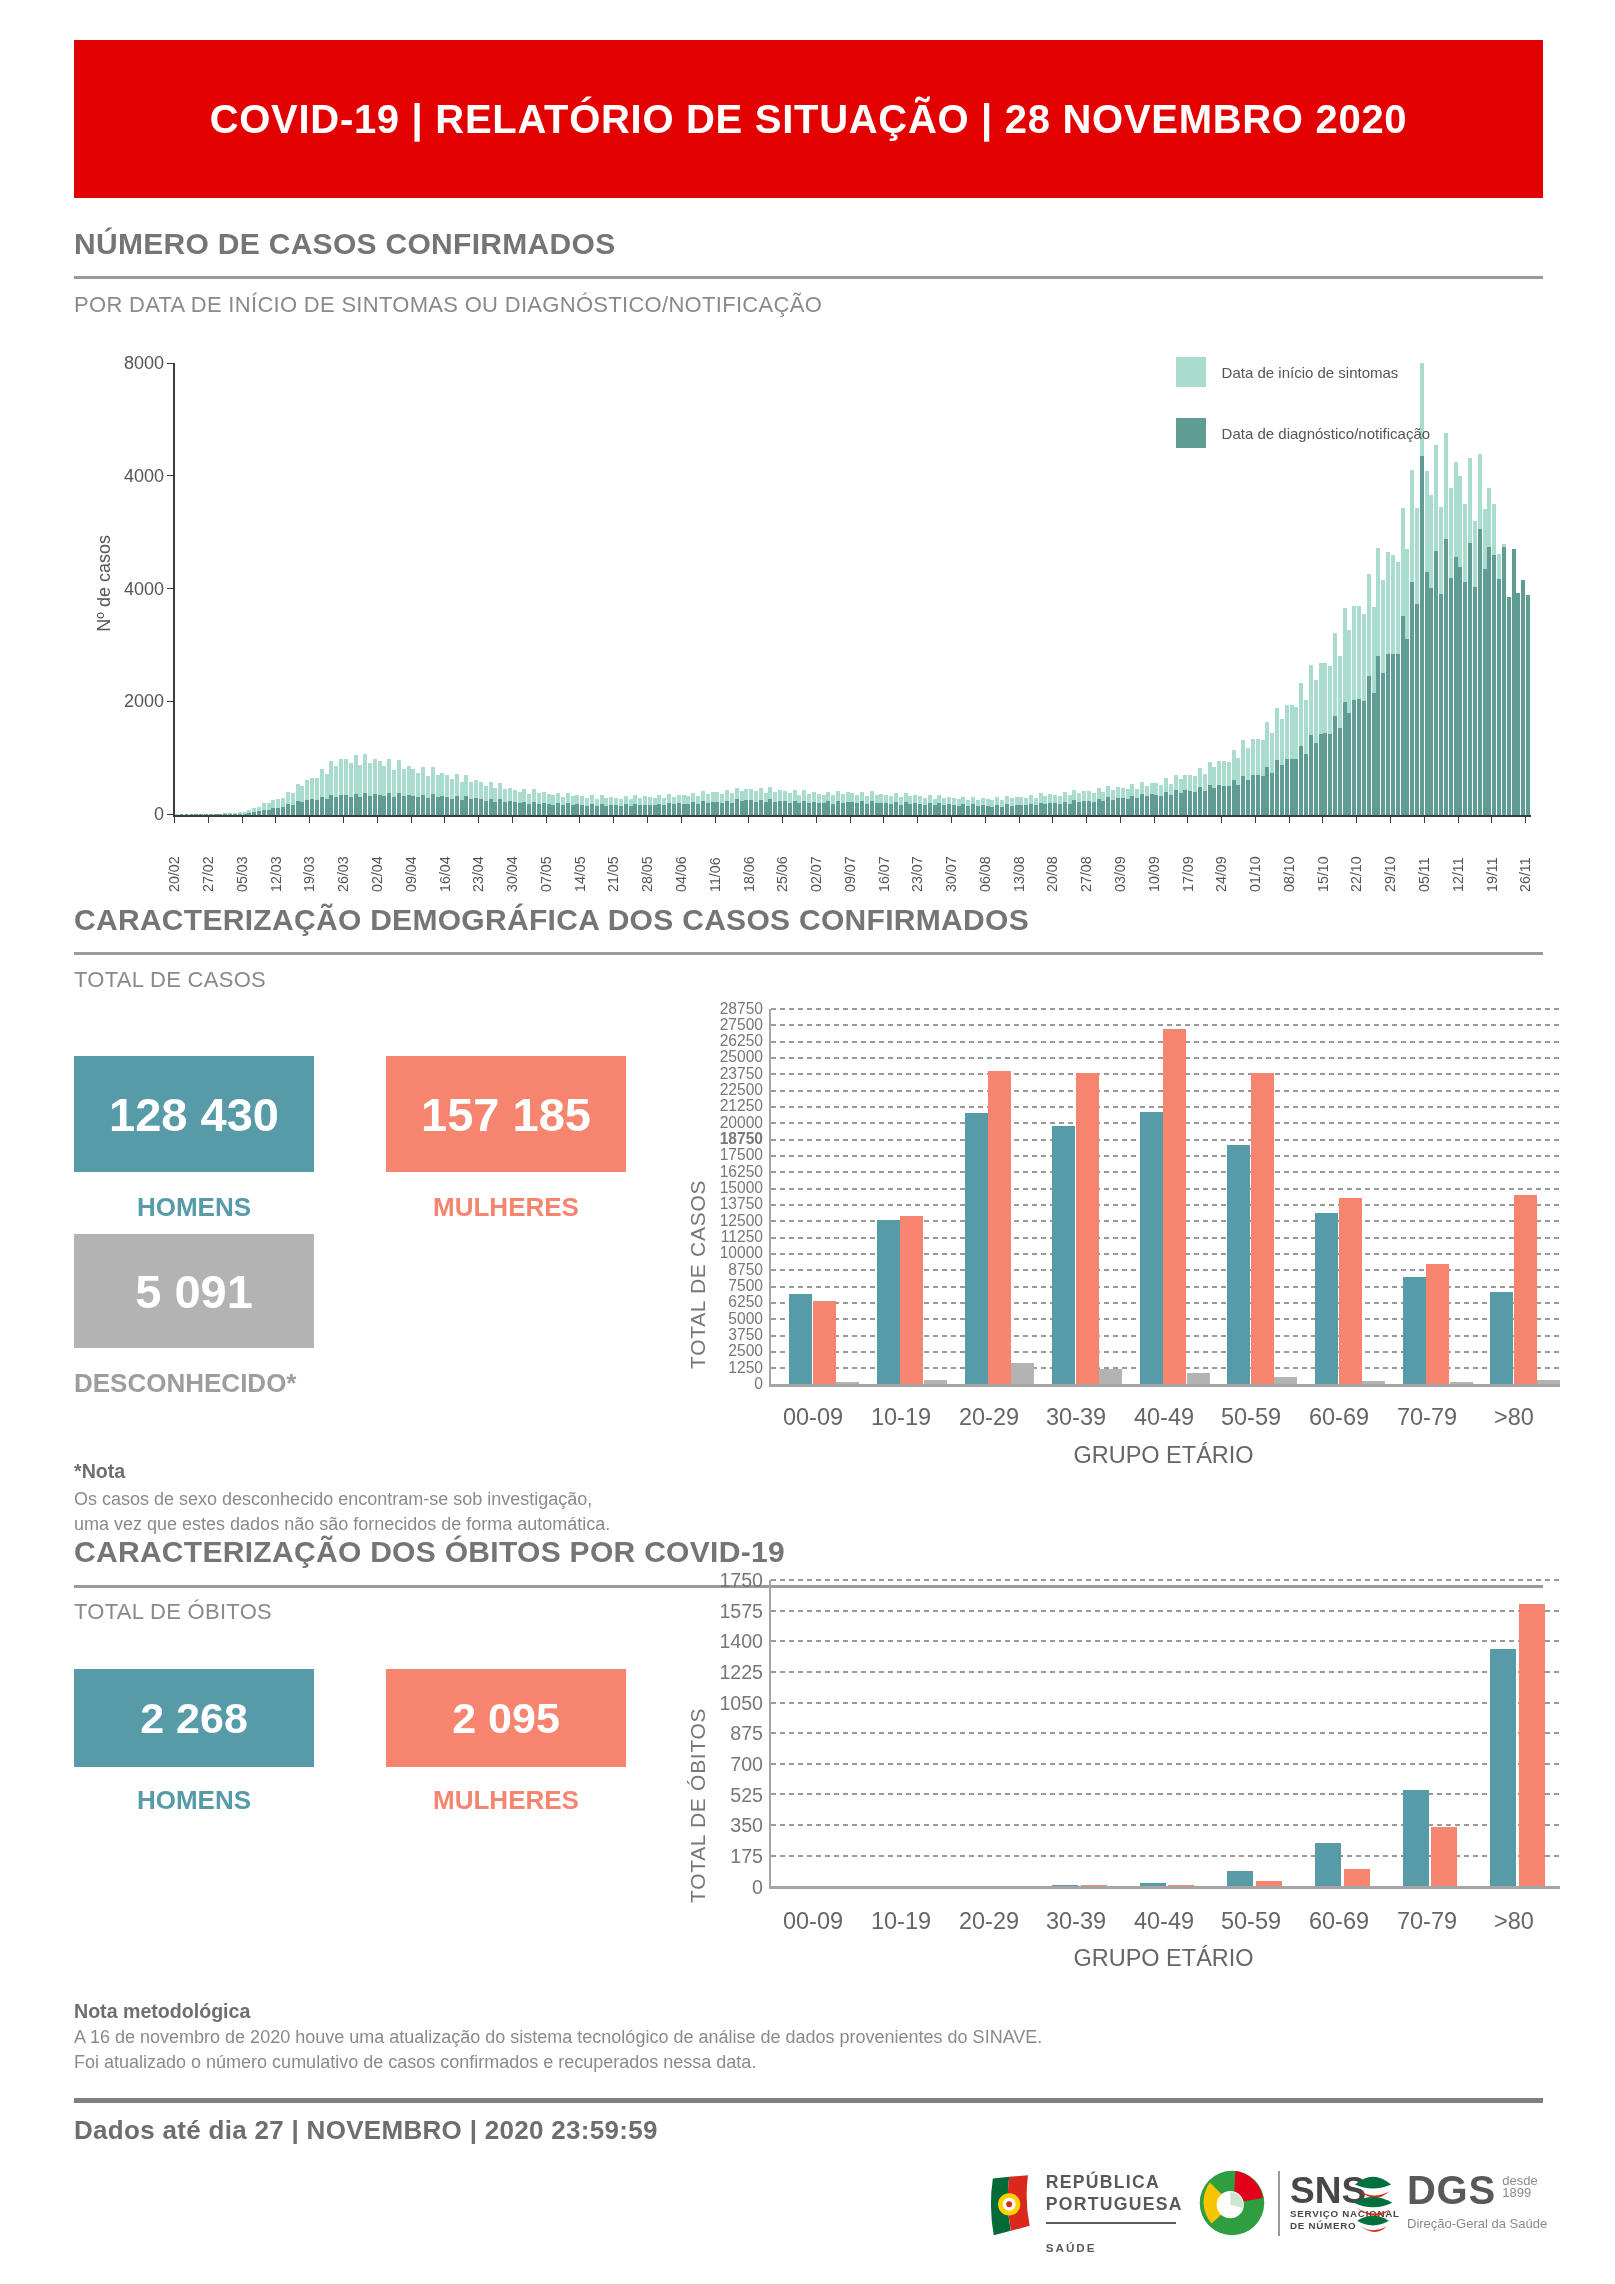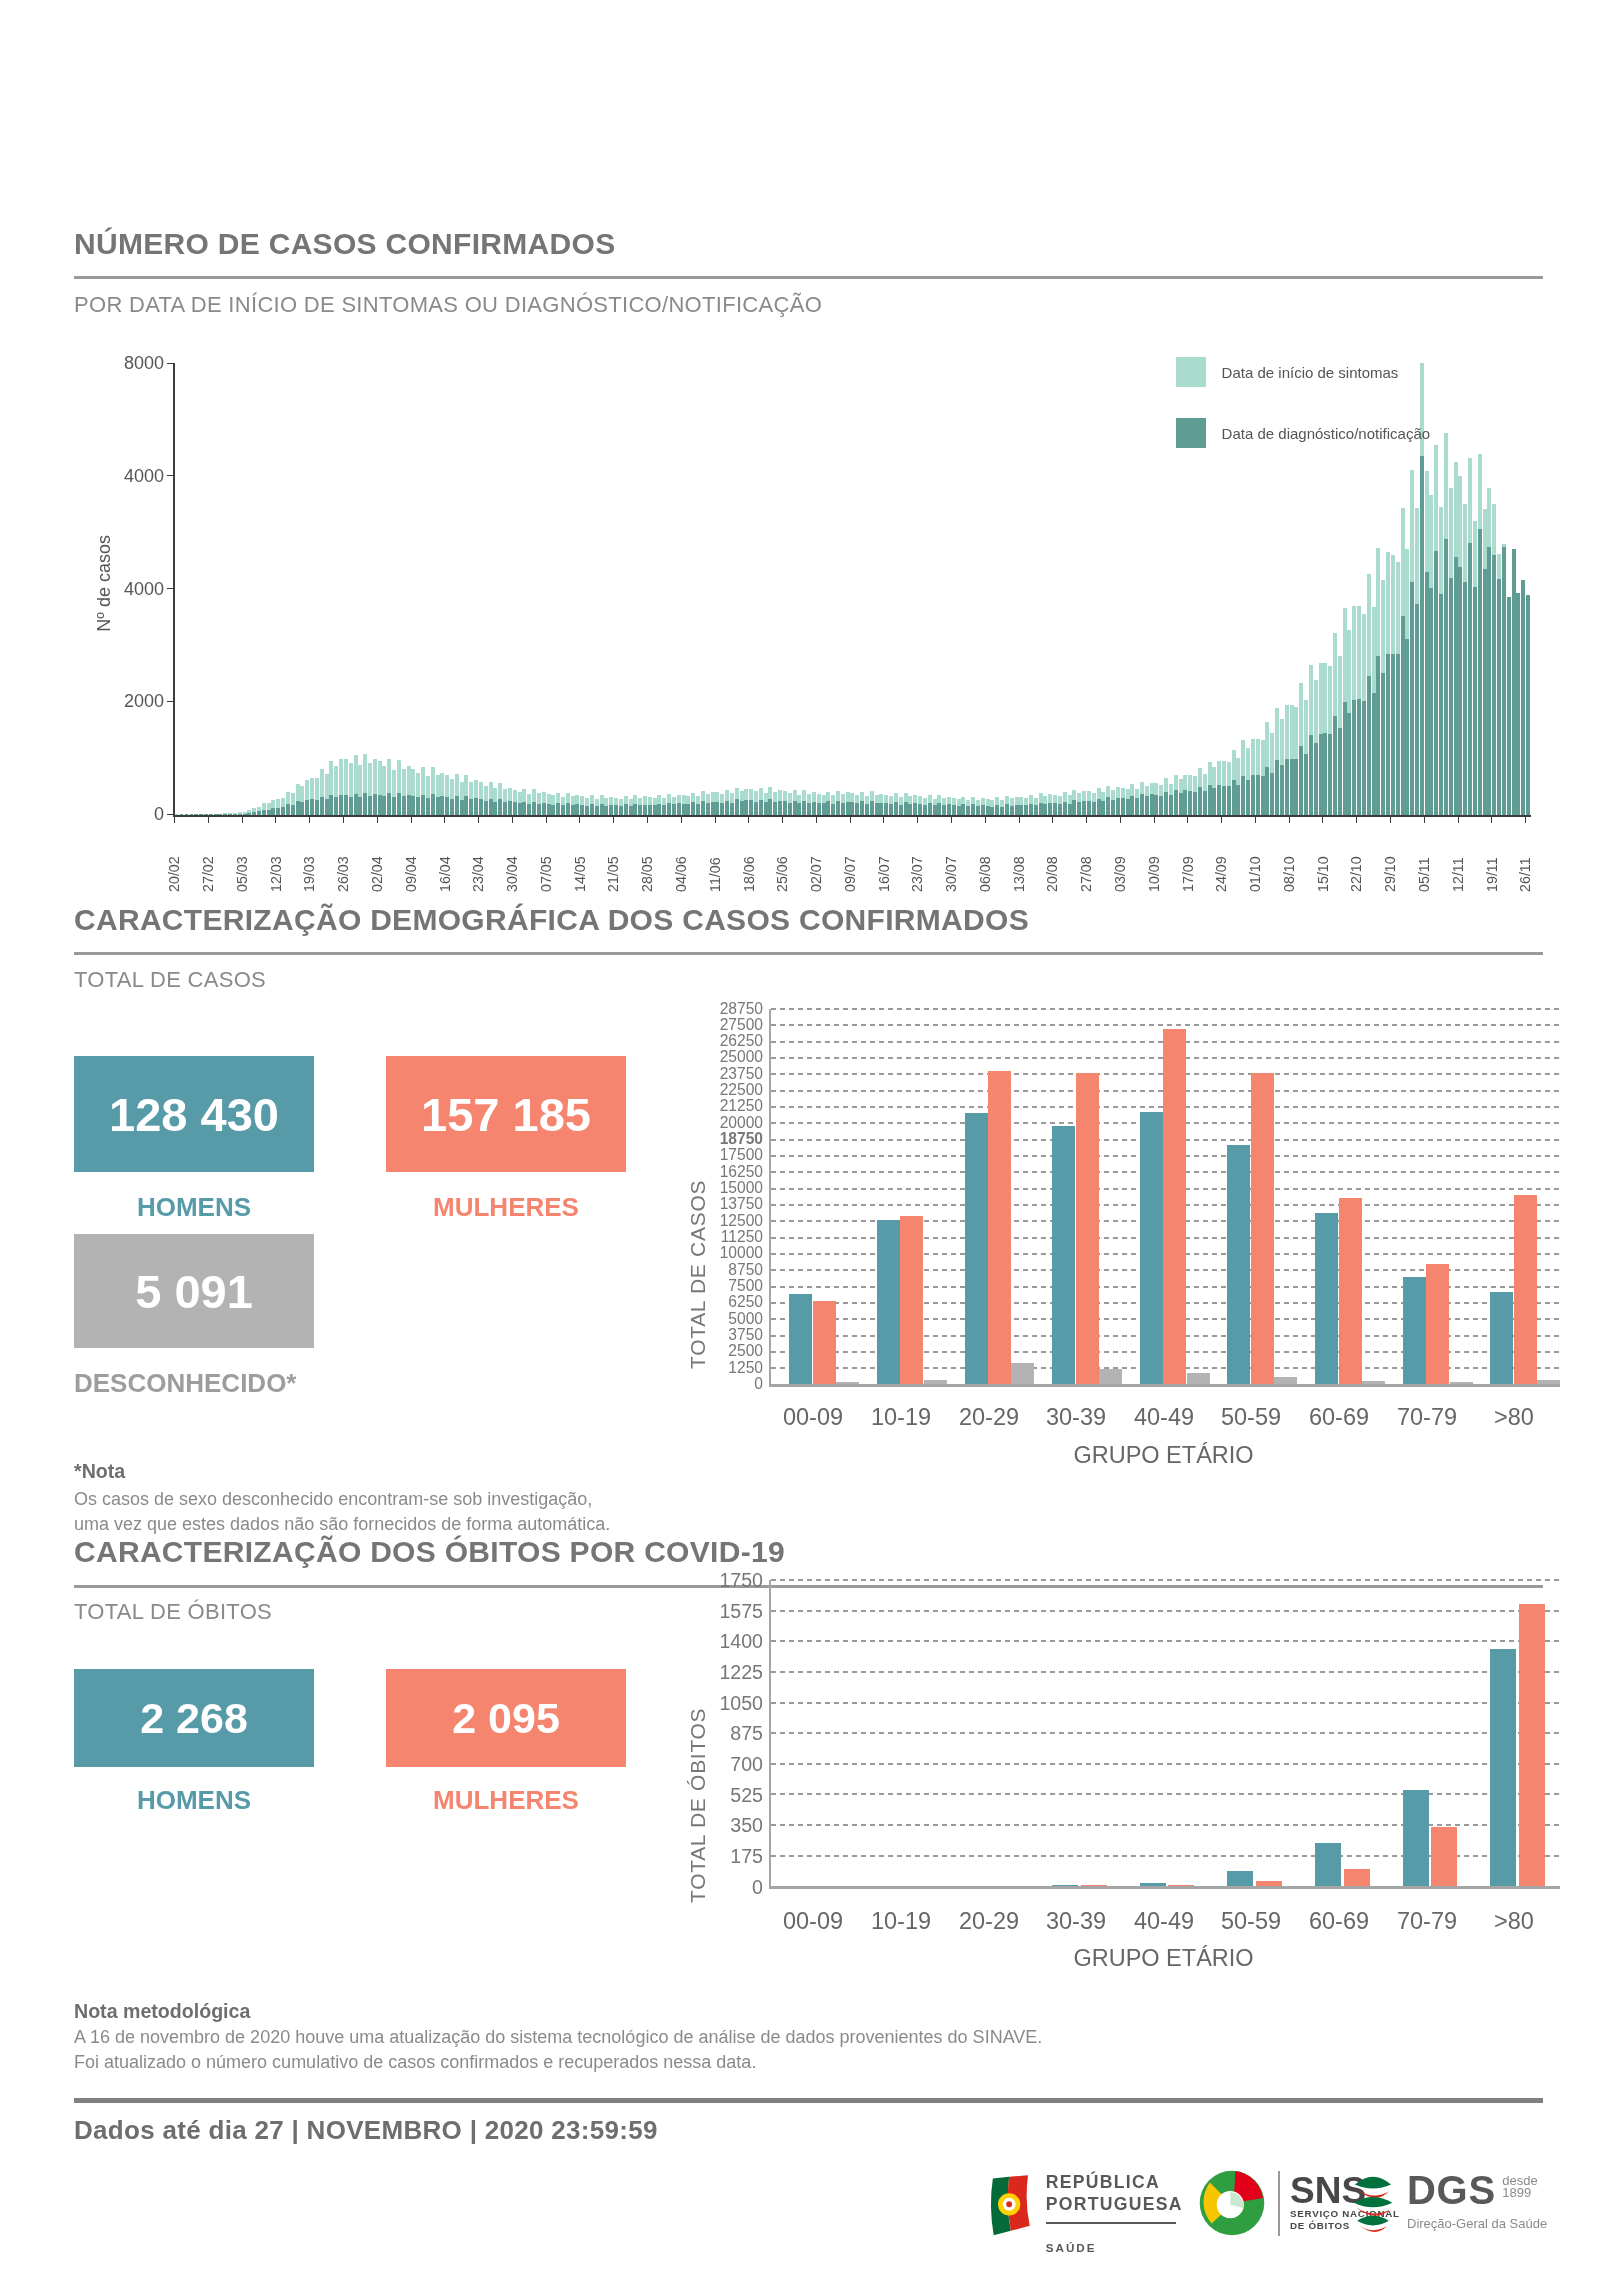--- a/index.html
+++ b/index.html
@@ -72,20 +72,23 @@
   .dgs-top{display:flex;align-items:flex-start;}
   .dgs-acr{font-size:40px;font-weight:bold;color:#595959;line-height:38px;letter-spacing:0.7px;}
   .dgs-since{font-size:13px;font-weight:normal;color:#8a8a8a;margin-left:6.5px;line-height:11.7px;margin-top:3.9px;}
   .dgs-sub{font-size:13px;color:#8a8a8a;margin-top:6.5px;}
 </style>
 </head>
 <body>
 
 <div class="page">
 
+  <div class="banner">
+    <h1>COVID-19 | RELATÓRIO DE SITUAÇÃO | 28 NOVEMBRO 2020</h1>
+  </div>
 
   <div class="h2" style="top:227px;">NÚMERO DE CASOS CONFIRMADOS</div>
   <div class="rule" style="top:276px;"></div>
   <div class="sub" style="top:292px;">POR DATA DE INÍCIO DE SINTOMAS OU DIAGNÓSTICO/NOTIFICAÇÃO</div>
 
   <div class="ts-wrap">
     <div class="ts-plot">
         <div class="ts-bar" style="left: 0px; width: 3.5px; height: 1px; background: rgb(169, 220, 207);"></div>
         <div class="ts-bar" style="left: 4.8px; width: 3.5px; height: 1px; background: rgb(169, 220, 207);"></div>
         <div class="ts-bar" style="left: 9.6px; width: 3.5px; height: 1px; background: rgb(169, 220, 207);"></div>
@@ -957,21 +960,21 @@
       <circle cx="20" cy="20" r="19" fill="#2F9E41"></circle>
       <path d="M7,8 A19,19 0 0 0 8,32 L20,21 Z" fill="#F7C600"></path>
       <path d="M22,1.2 A19,19 0 0 1 38.2,17 L21,20 Z" fill="#E3001B"></path>
       <circle cx="19" cy="21" r="8" fill="#ffffff"></circle>
       <path d="M19,13.5 A8,8 0 0 1 26.5,23 L19,21 Z" fill="#2F9E41" opacity="0.25"></path>
     </svg>
     <div class="sns-div"></div>
     <div>
       <div class="sns-acr">SNS</div>
       <div class="sns-sub">SERVIÇO NACIONAL</div>
-      <div class="sns-sub">DE ÓBITOS</div>
+      <div class="sns-sub">DE NÚMERO</div>
     </div>
   </div>
 
   <div class="logo-dgs">
     <svg width="50" height="68" viewBox="0 0 44 60">
       <path d="M6,12 q16,-14 32,0 q-16,7 -32,0 Z" fill="#00703C"></path>
       <path d="M8,16 q14,10 28,2 q-12,12 -28,-2 Z" fill="#DA291C"></path>
       <path d="M5,28 q17,-10 34,0 q-17,8 -34,0 Z" fill="#00703C"></path>
       <path d="M7,32 q15,10 30,2 q-13,12 -30,-2 Z" fill="#DA291C"></path>
       <path d="M8,44 q14,-9 28,0 q-14,8 -28,0 Z" fill="#00703C"></path>

